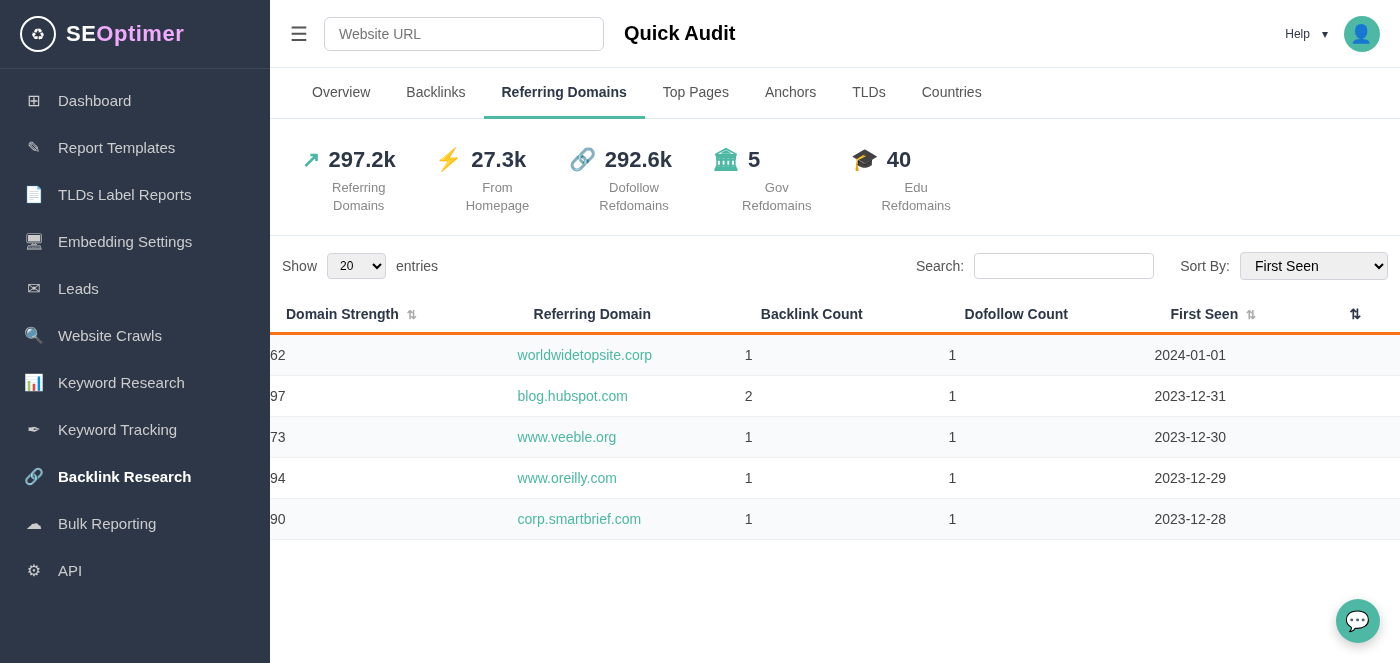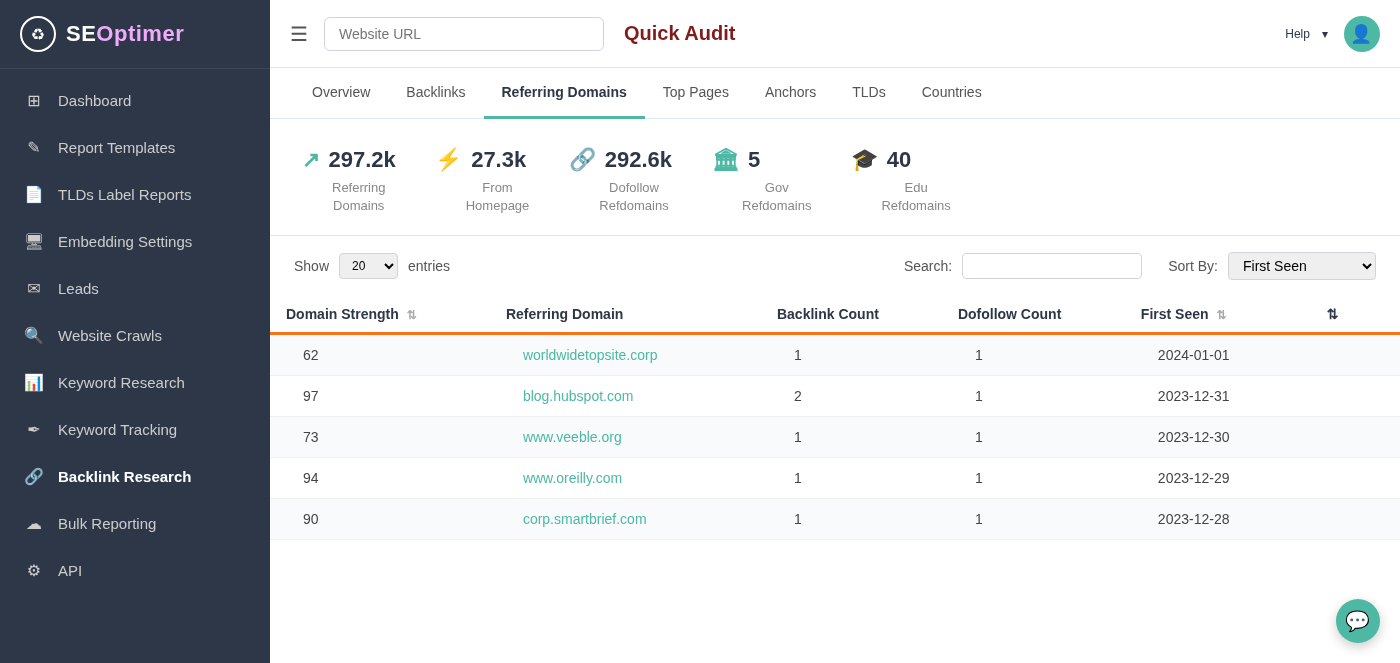--- a/index.html
+++ b/index.html
@@ -62,21 +62,21 @@
       flex: 0 0 280px;
       border: 1px solid #d1d5db;
       border-radius: 6px;
       padding: 8px 14px;
       font-size: 14px;
       color: #999;
       background: #fff;
       outline: none;
     }
     .header-quick-audit {
-      font-size: 20px; font-weight: 600; color: #7f1d1d; margin-left: 8px;
+      font-size: 20px; font-weight: 600; color: #000000; margin-left: 8px;
     }
     .header-right { margin-left: auto; display: flex; align-items: center; gap: 16px; }
     .header-help {
       font-size: 12px; color: #2d3748; cursor: pointer; display: flex; align-items: center; gap: 12px;
     }
     .header-avatar {
       width: 36px; height: 36px; border-radius: 50%;
       background: #4db8a4;
       display: flex; align-items: center; justify-content: center;
       font-size: 18px; color: #fff; cursor: pointer;
@@ -108,21 +108,21 @@
       border-bottom: 1px solid #e2e8f0;
     }
     .stat-item { display: flex; flex-direction: column; align-items: flex-start; gap: 6px; }
     .stat-top { display: flex; align-items: center; gap: 8px; font-size: 22px; font-weight: 700; color: #2d3748; }
     .stat-icon { font-size: 22px; color: #4db8a4; }
     .stat-label { font-size: 13px; color: #888; text-align: center; line-height: 1.4; padding-left: 30px; }
 
     
     .table-controls {
       display: flex; align-items: center; gap: 10px;
-      padding: 16px 24px;
+      padding: 16px 12px;
       color: #555; font-size: 14px;
     }
     .table-controls select {
       border: 1px solid #d1d5db; border-radius: 4px; padding: 4px 8px; font-size: 12px; cursor: pointer;
     }
     .table-controls .search-label { margin-left: auto; }
     .table-controls .search-input {
       border: 1px solid #d1d5db; border-radius: 4px; padding: 4px 10px; font-size: 14px; width: 180px; outline: none;
     }
     .table-controls .sortby-label { margin-left: 16px; }
@@ -137,21 +137,21 @@
       padding: 10px 16px;
       text-align: left; font-weight: 600; color: #2d3748;
       border-bottom: 3px solid #f97316;
       white-space: nowrap;
       margin-left: 29px;
     }
     .data-table th .sort-icon { color: #aaa; font-size: 12px; margin-left: 4px; }
     .data-table tbody tr { border-bottom: 1px solid #f0f0f0; }
     .data-table tbody tr:nth-child(odd) { background: #f9fafb; }
     .data-table tbody tr:nth-child(even) { background: #fff; }
-    .data-table td { padding: 12px 33px; color: #444; }
+    .data-table td { padding: 12px 0; color: #444; }
     .data-table td a { color: #4db8a4; text-decoration: none; }
 
     
     .chat-bubble {
       position: fixed; bottom: 20px; right: 20px;
       width: 44px; height: 44px; border-radius: 50%;
       background: #4db8a4;
       display: flex; align-items: center; justify-content: center;
       font-size: 20px; color: #fff; cursor: pointer;
       box-shadow: 0 4px 12px rgba(0,0,0,0.2);

